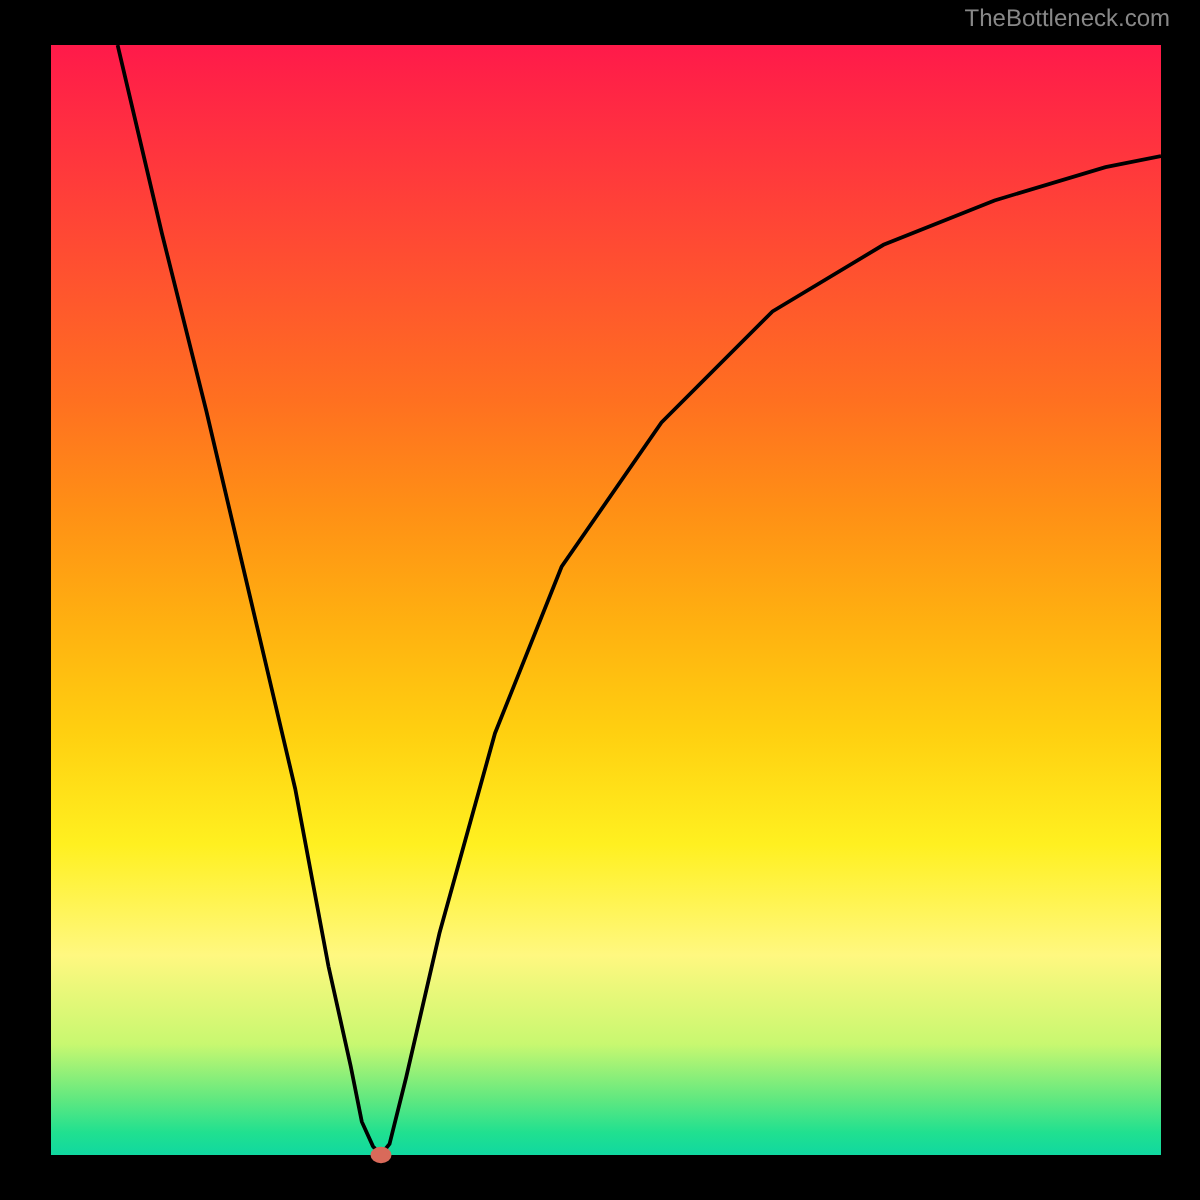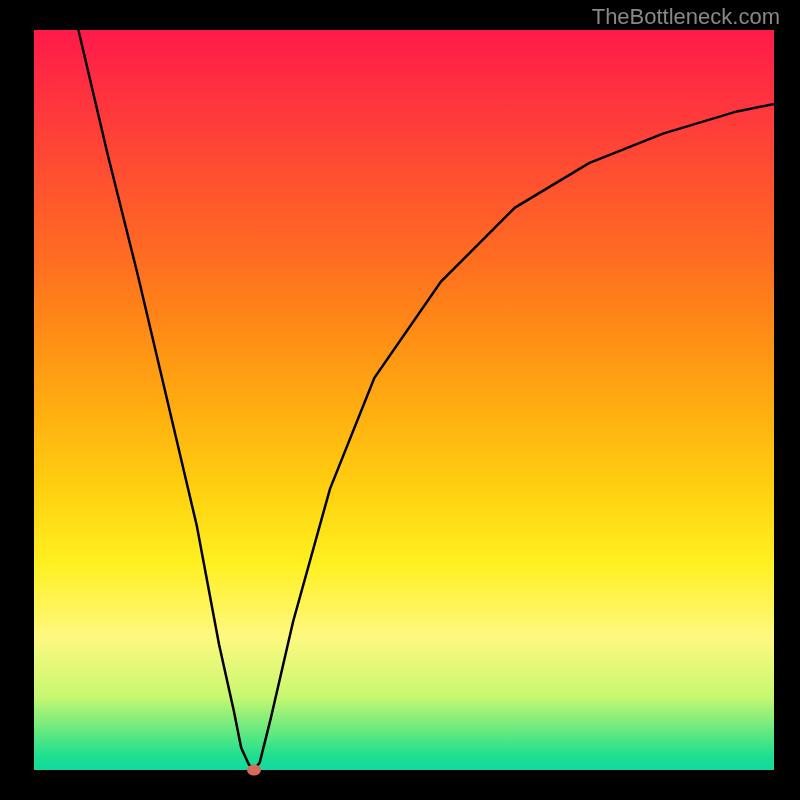--- a/index.html
+++ b/index.html
@@ -8,21 +8,21 @@
     height: 800px;
     background: #000;
     position: relative;
     font-family: Arial, sans-serif;
   }
   .watermark {
     position: absolute;
     top: 4px;
     right: 20px;
     color: #888;
-    font-size: 22px;
+    font-size: 16px;
     z-index: 10;
   }
   .plot-area {
     position: absolute;
     left: 34px;
     top: 30px;
     width: 740px;
     height: 740px;
     background: linear-gradient(to bottom,
       #ff1a4a 0%,

